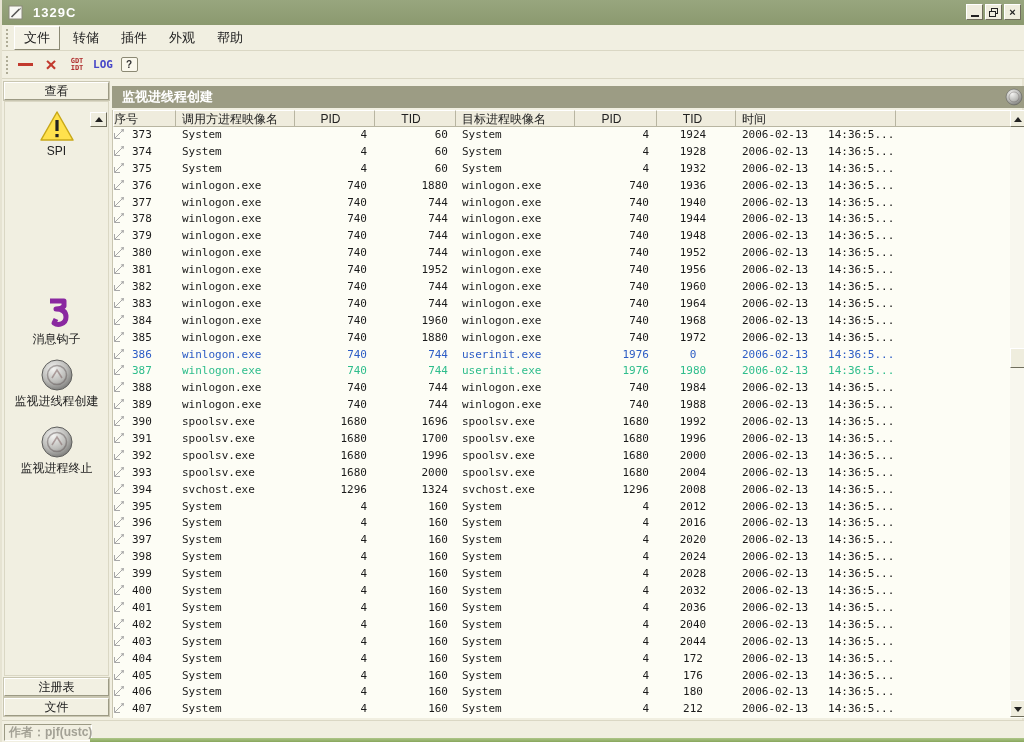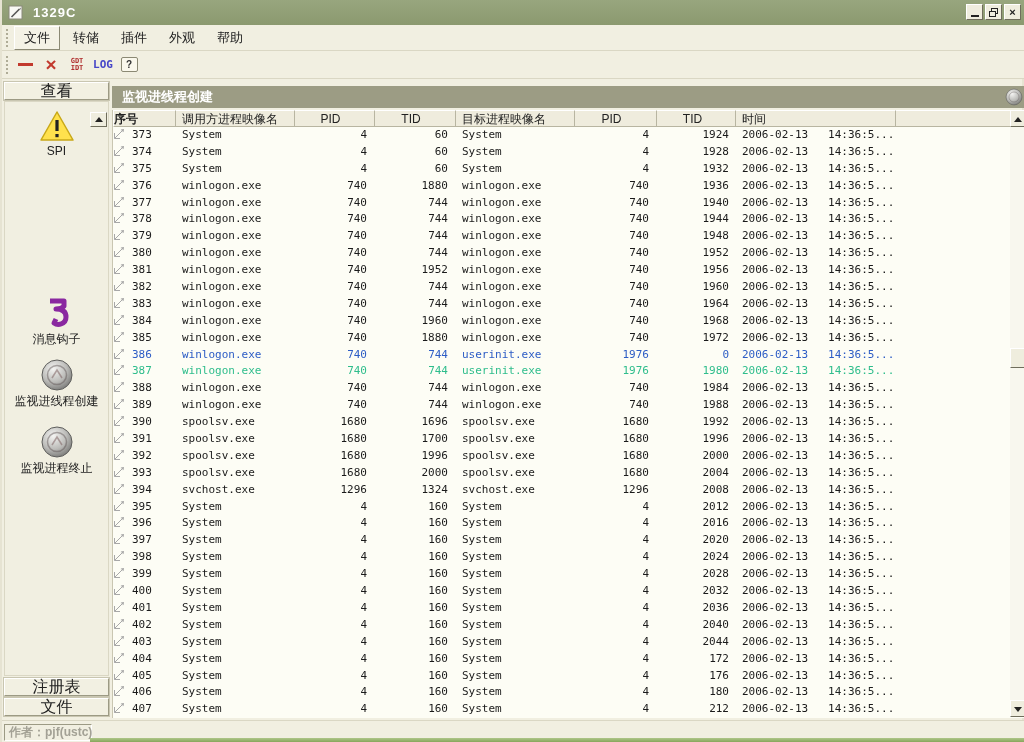--- a/index.html
+++ b/index.html
@@ -32,21 +32,21 @@
   .tb-minus { width:15px; height:3px; background:#C23A2E; }
   .tb-x { color:#C23A2E; font-size:19px; font-weight:bold; line-height:18px; }
   .tb-gdt { font-family:"DejaVu Sans Mono", monospace; font-size:7px; font-weight:bold; color:#B03030; line-height:7px; text-align:left; }
   .tb-log { font-family:"DejaVu Sans Mono", monospace; font-size:11px; font-weight:bold; color:#4646C8; }
   .tb-help { width:17px; height:15px; background:#FAF8EC; border:1px solid #8B8974; border-radius:2px;
     font-size:10px; font-weight:bold; color:#333; display:flex; align-items:center; justify-content:center; }
 
   
   .bar-btn { position:absolute; left:2px; width:105px; height:18px; background:#F2F0E2;
     border:1px solid; border-color:#FFFFFF #9C9A84 #9C9A84 #FFFFFF; outline:1px solid #C9C6B1;
-    text-align:center; line-height:16px; font-size:16px; color:#222; }
+    text-align:center; line-height:16px; font-size:12px; color:#222; }
   .side-list { position:absolute; left:2px; top:101px; width:105px; height:575px;
     background:#F1EFE1; border:1px solid #DAD7C4; }
   .side-item { position:absolute; left:0; width:103px; text-align:center; }
   .side-item .icon { display:block; margin:0 auto; }
   .side-item .lbl { display:block; margin-top:1px; font-size:12px; color:#222; white-space:nowrap; }
   .si0{top:8px} .si1{top:71px} .si2{top:133px} .si3{top:194px} .si4{top:256px} .si5{top:323px}
   .side-scrollup { position:absolute; left:85px; top:10px; width:17px; height:15px; background:#EFEDDE;
     border:1px solid; border-color:#FFFFFF #6F6D5C #6F6D5C #FFFFFF; font-size:8px; text-align:center; line-height:13px; color:#222; }
 
   
@@ -60,21 +60,21 @@
     background:#EFECDD; border-right:1px solid #B8B5A1; border-top:1px solid #FFFFFF; border-bottom:1px solid #B8B5A1; }
   .hc.num { text-align:center; }
   .tbody { position:absolute; left:0; top:17px; width:897px; height:591px; overflow:hidden; }
   .trow { position:relative; width:897px; height:16.9px; font-family:"DejaVu Sans Mono", monospace; font-size:11px; }
   .cell { position:absolute; top:0; height:16.9px; line-height:16.9px; white-space:pre; overflow:hidden; }
   .c0{left:0;width:63px} .c1{left:63px;width:119px;padding-left:6px}
   .c2{left:182px;width:80px;text-align:right;padding-right:8px}
   .c3{left:262px;width:81px;text-align:right;padding-right:8px}
   .c4{left:343px;width:119px;padding-left:6px}
   .c5{left:462px;width:82px;text-align:right;padding-right:8px}
-  .c6{left:544px;width:79px;text-align:right;padding-right:7px}
+  .c6{left:544px;width:79px;text-align:center;padding-right:7px}
   .c7{left:623px;width:160px;padding-left:6px}
   .c8{left:783px;width:114px}
   .rno { position:absolute; left:19px; top:0; line-height:16.9px; }
 
   
   .vscroll { position:absolute; left:897px; top:0; width:17px; height:607px; background:#F8F7EE; }
   .sb-btn { position:absolute; left:0; width:16px; height:17px; background:#EFEDDE;
     border:1px solid; border-color:#FFFFFF #6F6D5C #6F6D5C #FFFFFF; text-align:center; color:#222; }
   .sb-btn .tri { display:inline-block; width:0; height:0; margin-top:5px; }
   .tri-up { border-left:4px solid transparent; border-right:4px solid transparent; border-bottom:5px solid #222; }
@@ -201,21 +201,21 @@
   <div class="panel-header">
     <span>监视进线程创建</span>
     <svg class="panel-sphere" width="18" height="18" viewBox="0 0 34 34">
       <circle cx="17" cy="17" r="15" fill="url(#sg1)" stroke="#5E5E5C"></circle>
       <circle cx="17" cy="17" r="9.5" fill="none" stroke="rgba(90,80,80,0.45)" stroke-width="1.5"></circle>
     </svg>
   </div>
 
   <div class="table">
     <div class="thead">
-      <span class="hc c0" style="border-left:1px solid #fff;font-weight:bold;">序号</span>
+      <span class="hc c0" style="border-left:1px solid #fff;">序号</span>
       <span class="hc c1">调用方进程映像名</span>
       <span class="hc c2 num">PID</span>
       <span class="hc c3 num">TID</span>
       <span class="hc c4">目标进程映像名</span>
       <span class="hc c5 num">PID</span>
       <span class="hc c6 num">TID</span>
       <span class="hc c7">时间</span>
       <span class="hc c8" style="border-right:none;"></span>
     </div>
     <div class="tbody" id="tbody">

